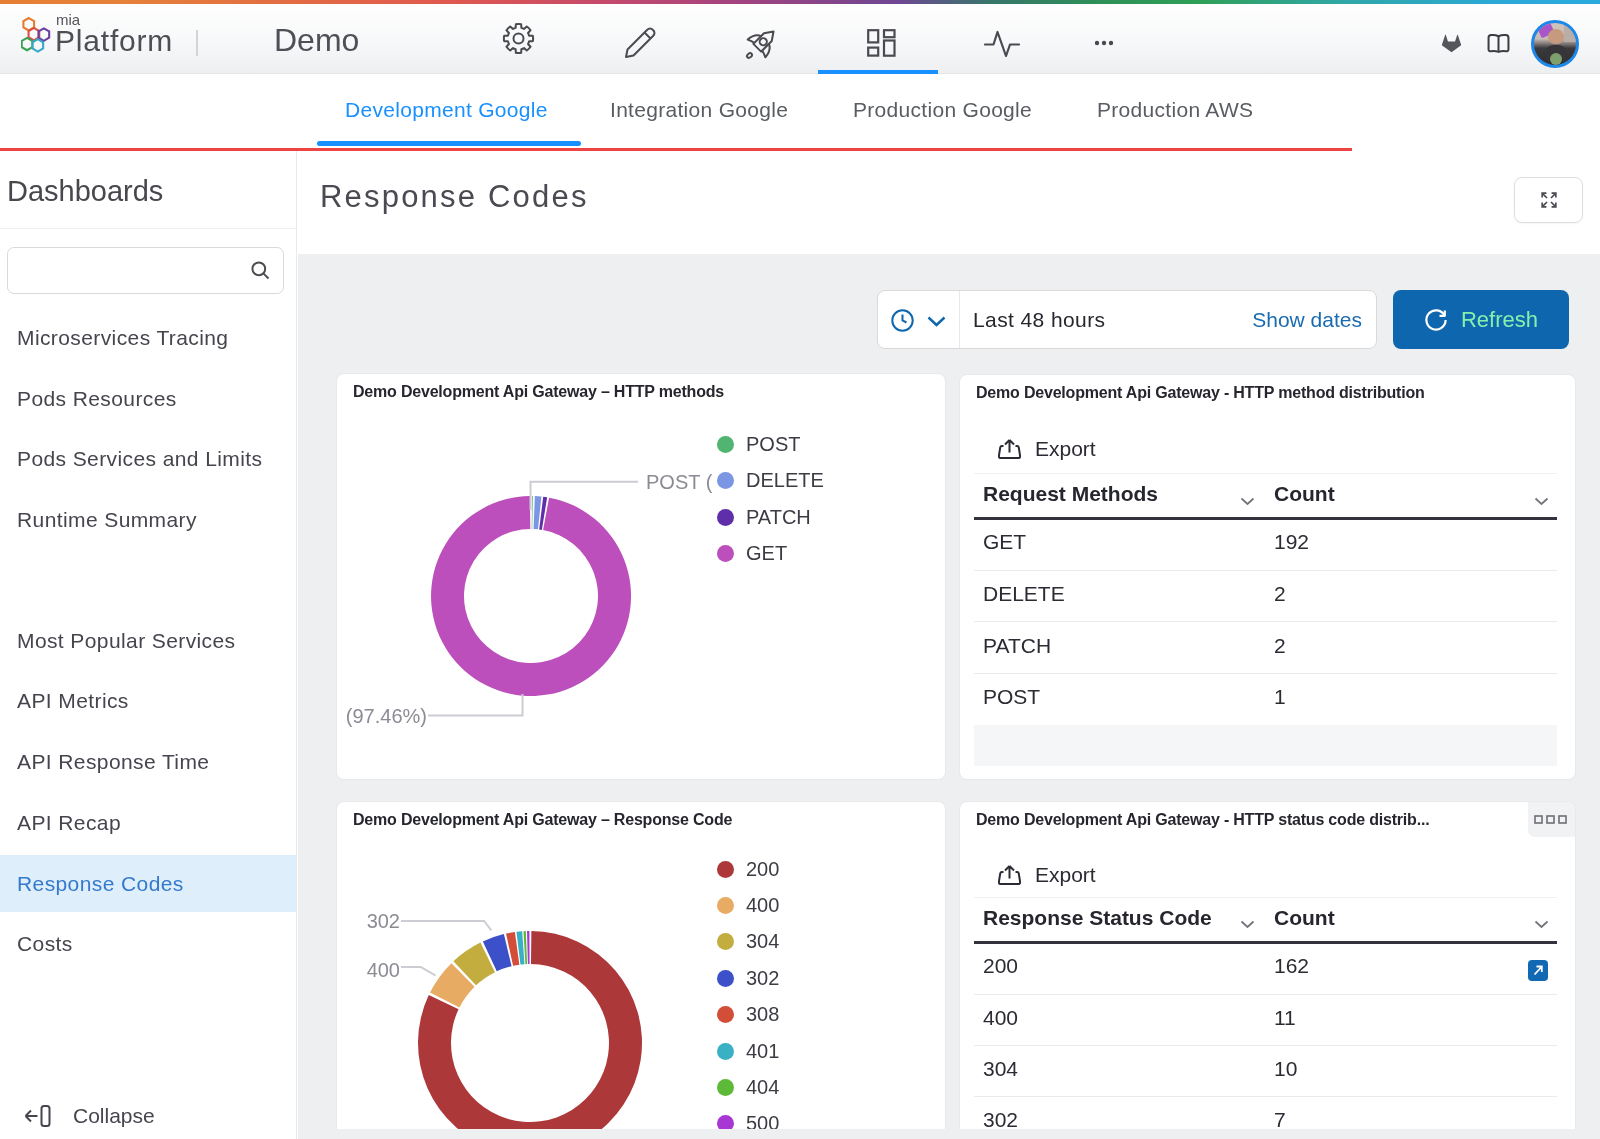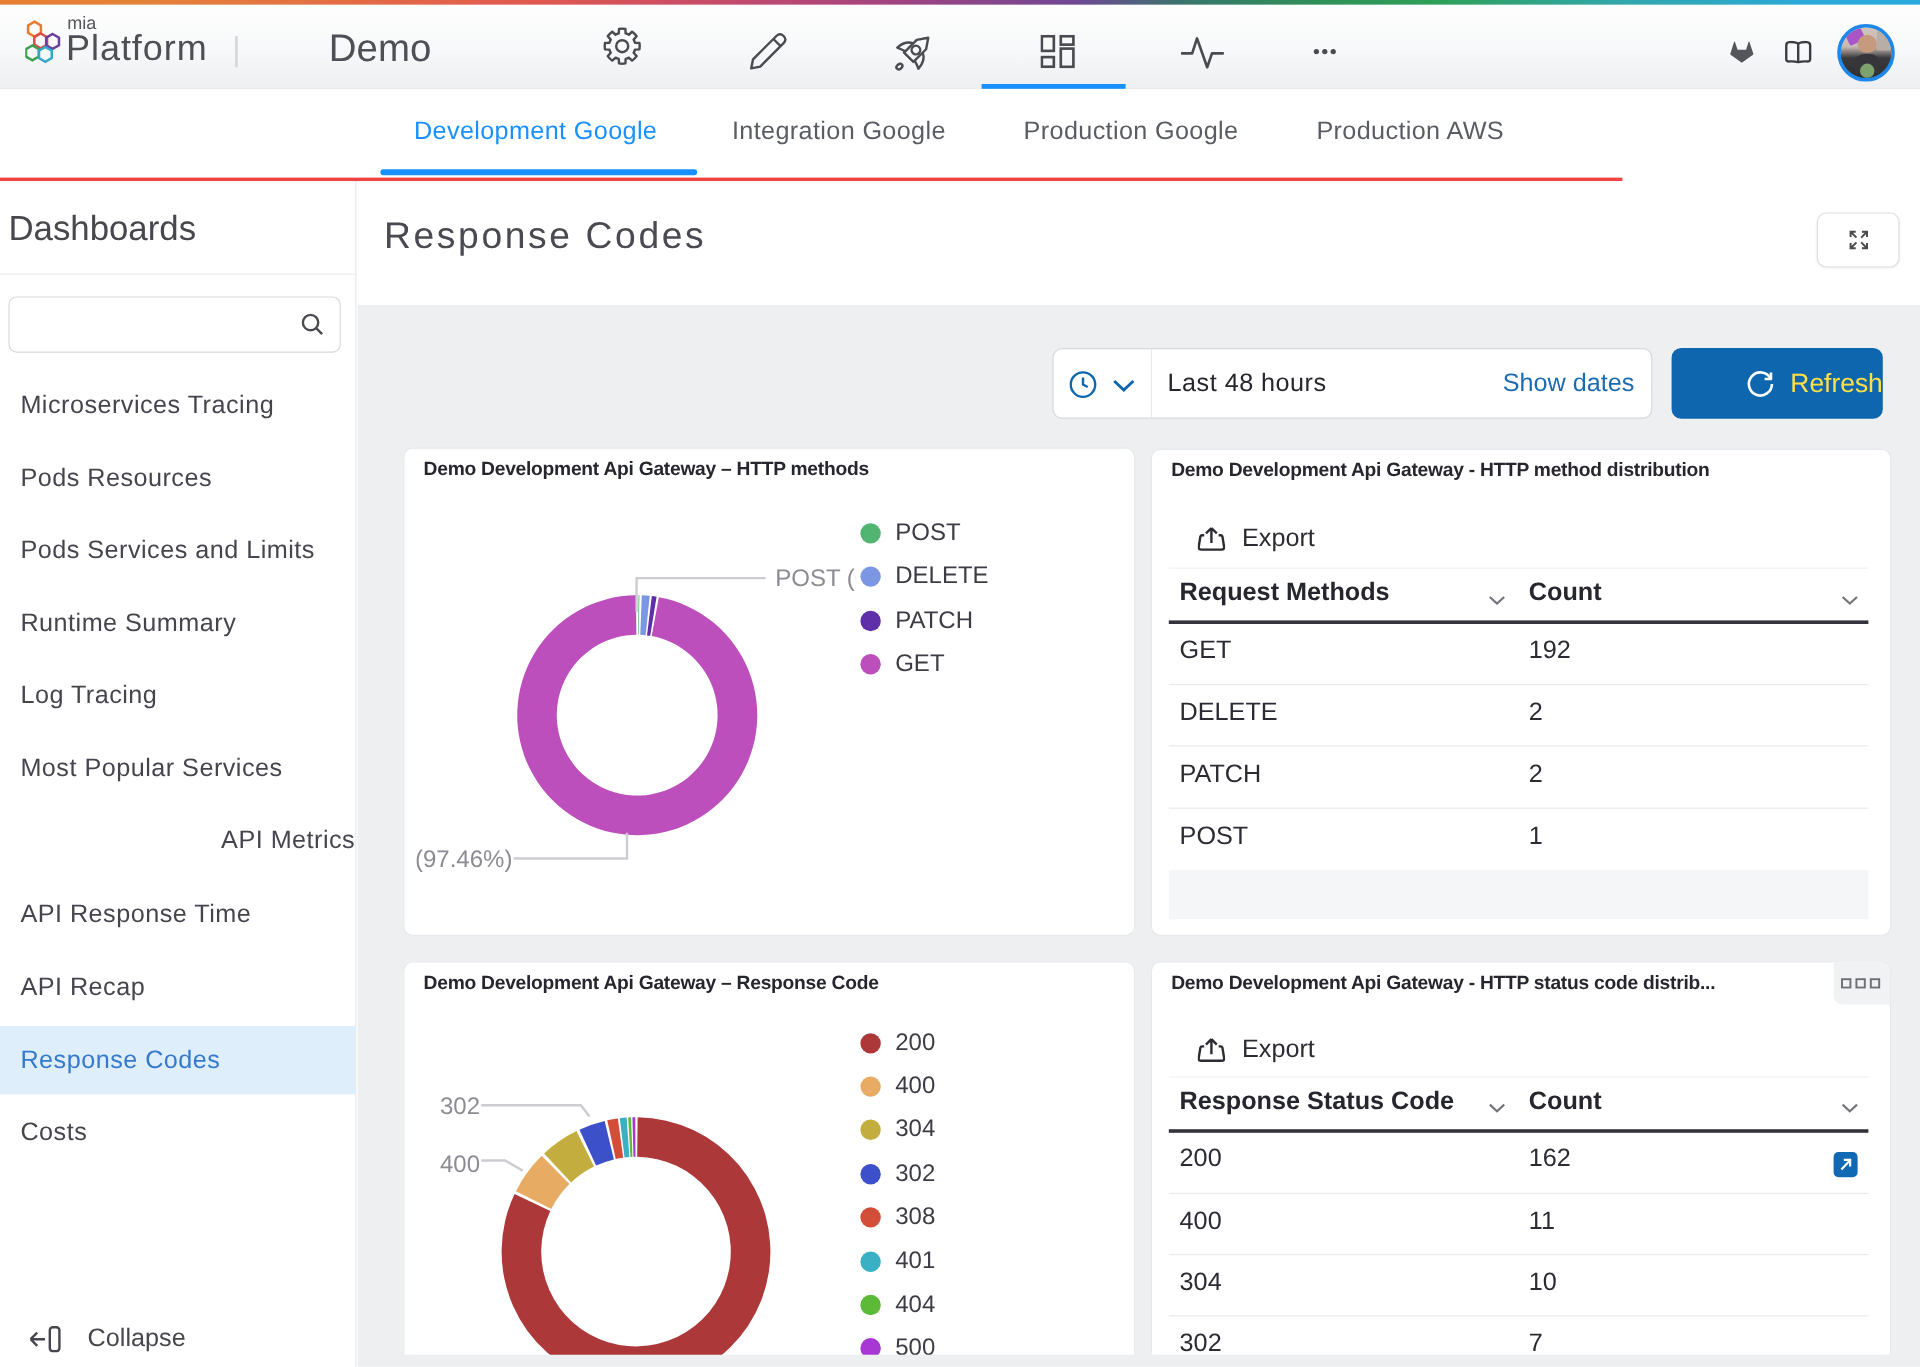--- a/index.html
+++ b/index.html
@@ -34,21 +34,21 @@
   
   #mainhead { left:298px; top:151px; width:1302px; height:103px; background:#fff; }
   #page-title { position:absolute; left:22px; top:28px; font-size:31px; letter-spacing:2.2px; color:#4a4a52; }
   #expand-btn { position:absolute; left:1216px; top:26px; width:69px; height:46px; background:#fff; border:1px solid #dcdee2; border-radius:8px; box-shadow:0 1px 2px rgba(0,0,0,0.04); display:flex; align-items:center; justify-content:center; }
   
   #content { left:298px; top:254px; width:1302px; height:885px; background:#edeff1; }
   #timebox { position:absolute; left:579px; top:36px; width:500px; height:59px; background:#fff; border:1px solid #d9d9d9; border-radius:8px; }
   #timebox .divider { position:absolute; left:81px; top:0px; width:1px; height:57px; background:#e6e8eb; }
   #time-label { position:absolute; left:95px; top:17px; font-size:21px; letter-spacing:0.4px; color:#26262c; }
   #show-dates { position:absolute; right:14px; top:17px; font-size:21px; color:#1b6bb0; }
-  #refresh-btn { position:absolute; left:1095px; top:36px; width:176px; height:59px; background:#0e67ae; border-radius:8px; display:flex; align-items:center; justify-content:flex-end; color:#fde047; font-size:22px; }
+  #refresh-btn { position:absolute; left:1095px; top:36px; width:176px; height:59px; background:#0e67ae; border-radius:8px; display:flex; align-items:center; justify-content:center; color:#86efac; font-size:22px; }
   
   .card { position:absolute; background:#fff; border:1px solid #e7e9ed; border-radius:8px; overflow:hidden; }
   #card1 { left:38px; top:119px; width:610px; height:407px; }
   #card2 { left:661px; top:120px; width:617px; height:406px; }
   #card3 { left:38px; top:547px; width:610px; height:328px; border-radius:8px 8px 0 0; border-bottom:none; }
   #card4 { left:661px; top:547px; width:617px; height:328px; border-radius:8px 8px 0 0; border-bottom:none; }
   .card-title { position:absolute; left:16px; top:9px; font-size:16px; font-weight:bold; color:#26262e; letter-spacing:-0.2px; }
   .legend { position:absolute; font-size:20px; color:#3c3c44; }
   .legend .li { position:absolute; display:flex; align-items:center; }
   .legend .dot { width:17px; height:17px; border-radius:50%; margin-right:12px; }
@@ -136,23 +136,22 @@
     <div id="sb-search">
       <svg style="position:absolute;right:13px;top:13px;" width="19" height="19" viewBox="0 0 19 19" fill="none" stroke="#4b4b52" stroke-width="2">
         <circle cx="7.8" cy="7.8" r="6.4"></circle>
           <path d="M12.6 12.6 L17.5 17.5"></path>
       </svg>
     </div>
     <div class="sb-item" style="top:157px;">Microservices Tracing</div>
     <div class="sb-item" style="top:218px;">Pods Resources</div>
     <div class="sb-item" style="top:278px;">Pods Services and Limits</div>
     <div class="sb-item" style="top:339px;">Runtime Summary</div>
-    <div class="sb-item" style="top:399px;">Log Tracing</div>
     <div class="sb-item" style="top:460px;">Most Popular Services</div>
-    <div class="sb-item" style="top:520px;text-align:right;">API Metrics</div>
+    <div class="sb-item" style="top:520px;">API Metrics</div>
     <div class="sb-item" style="top:581px;">API Response Time</div>
     <div class="sb-item" style="top:642px;">API Recap</div>
     <div class="sb-item sel" style="top:704px;height:57px;line-height:57px;">Response Codes</div>
     <div class="sb-item" style="top:763px;">Costs</div>
     <div id="sb-collapse">
       <svg width="27" height="22" viewBox="0 0 27 22" fill="none" stroke="#46464e" stroke-width="2">
         <rect x="17.5" y="1" width="8" height="20" rx="2.5"></rect>
         <path d="M13.5 11 L1.5 11 M1.5 11 L7 5.5 M1.5 11 L7 16.5"></path>
       </svg>
       <span style="margin-left:22px;">Collapse</span>

